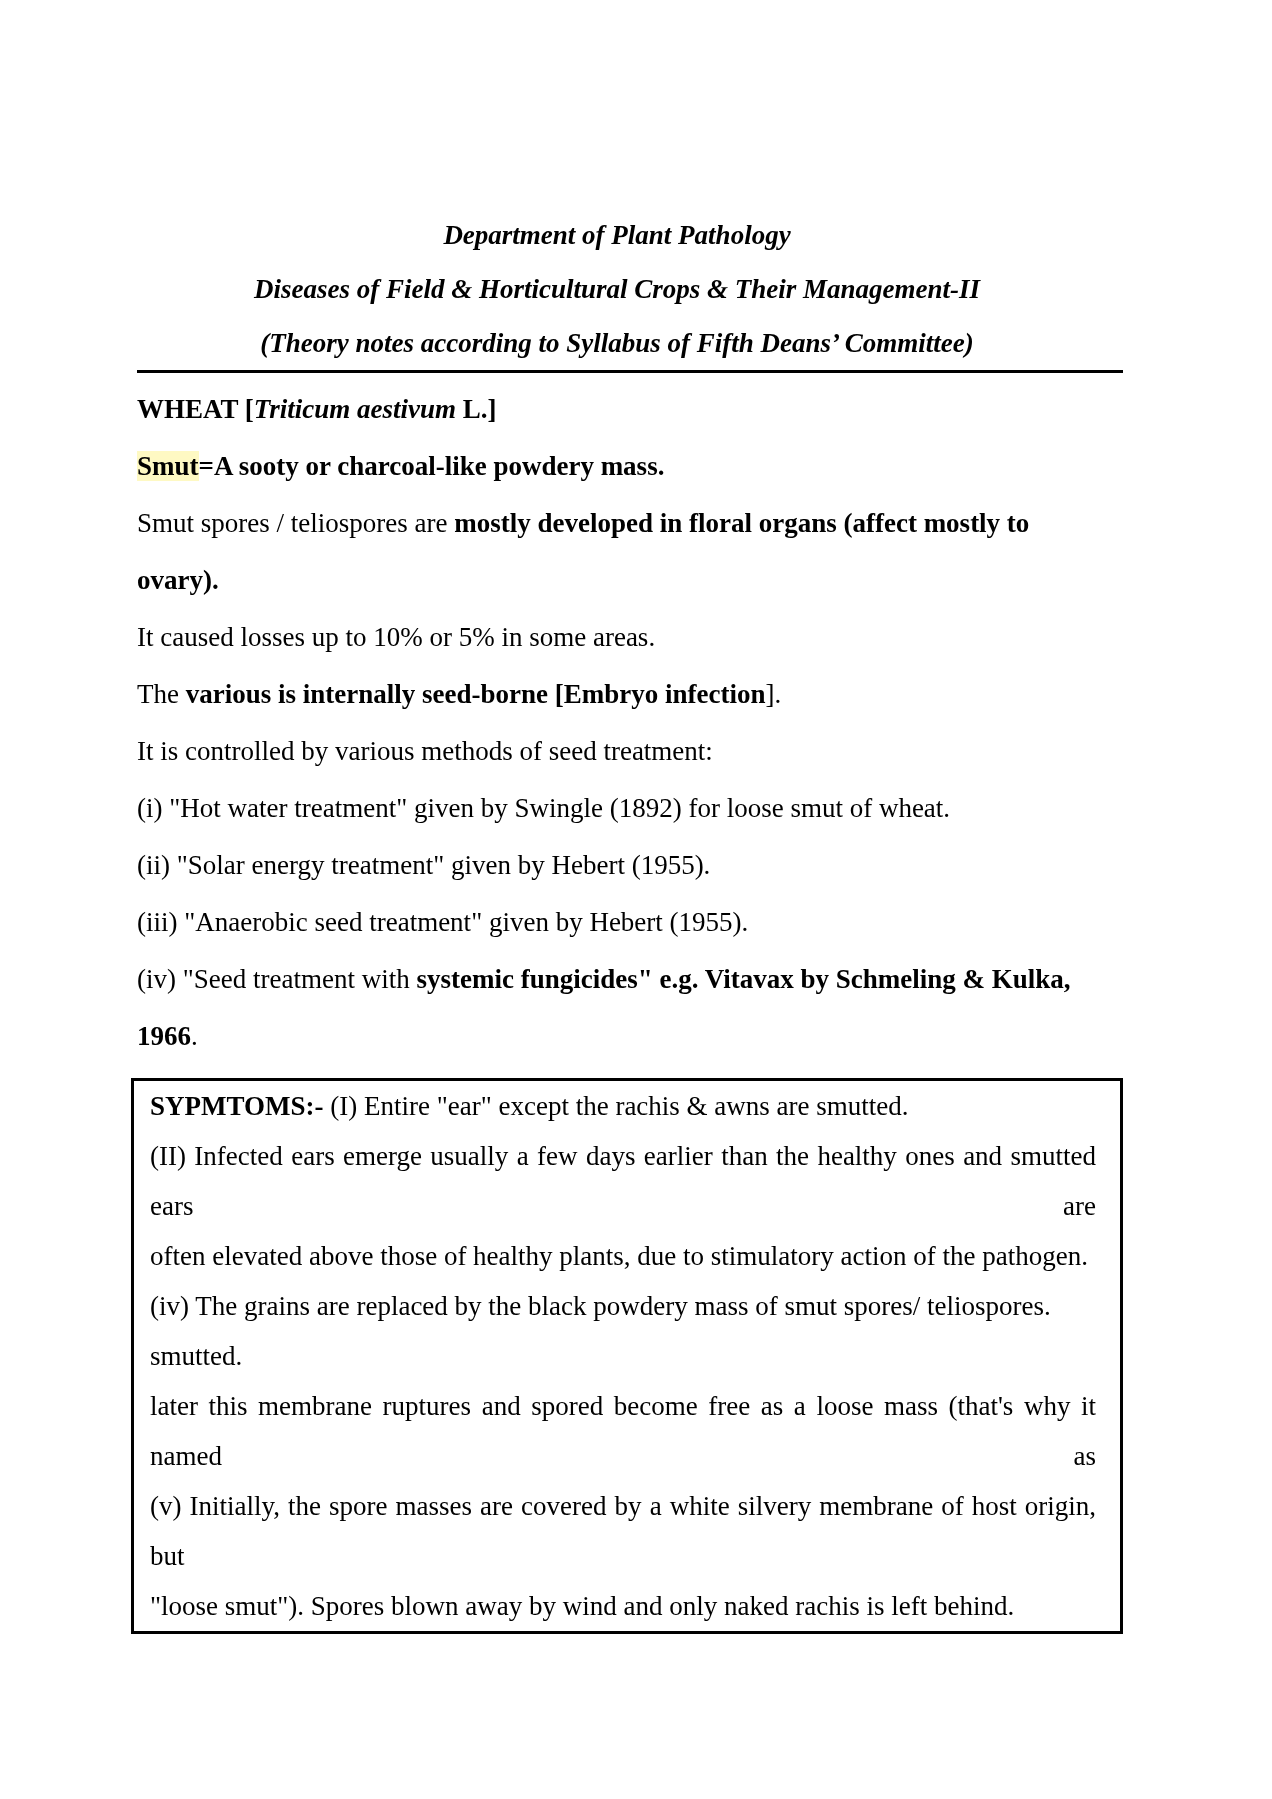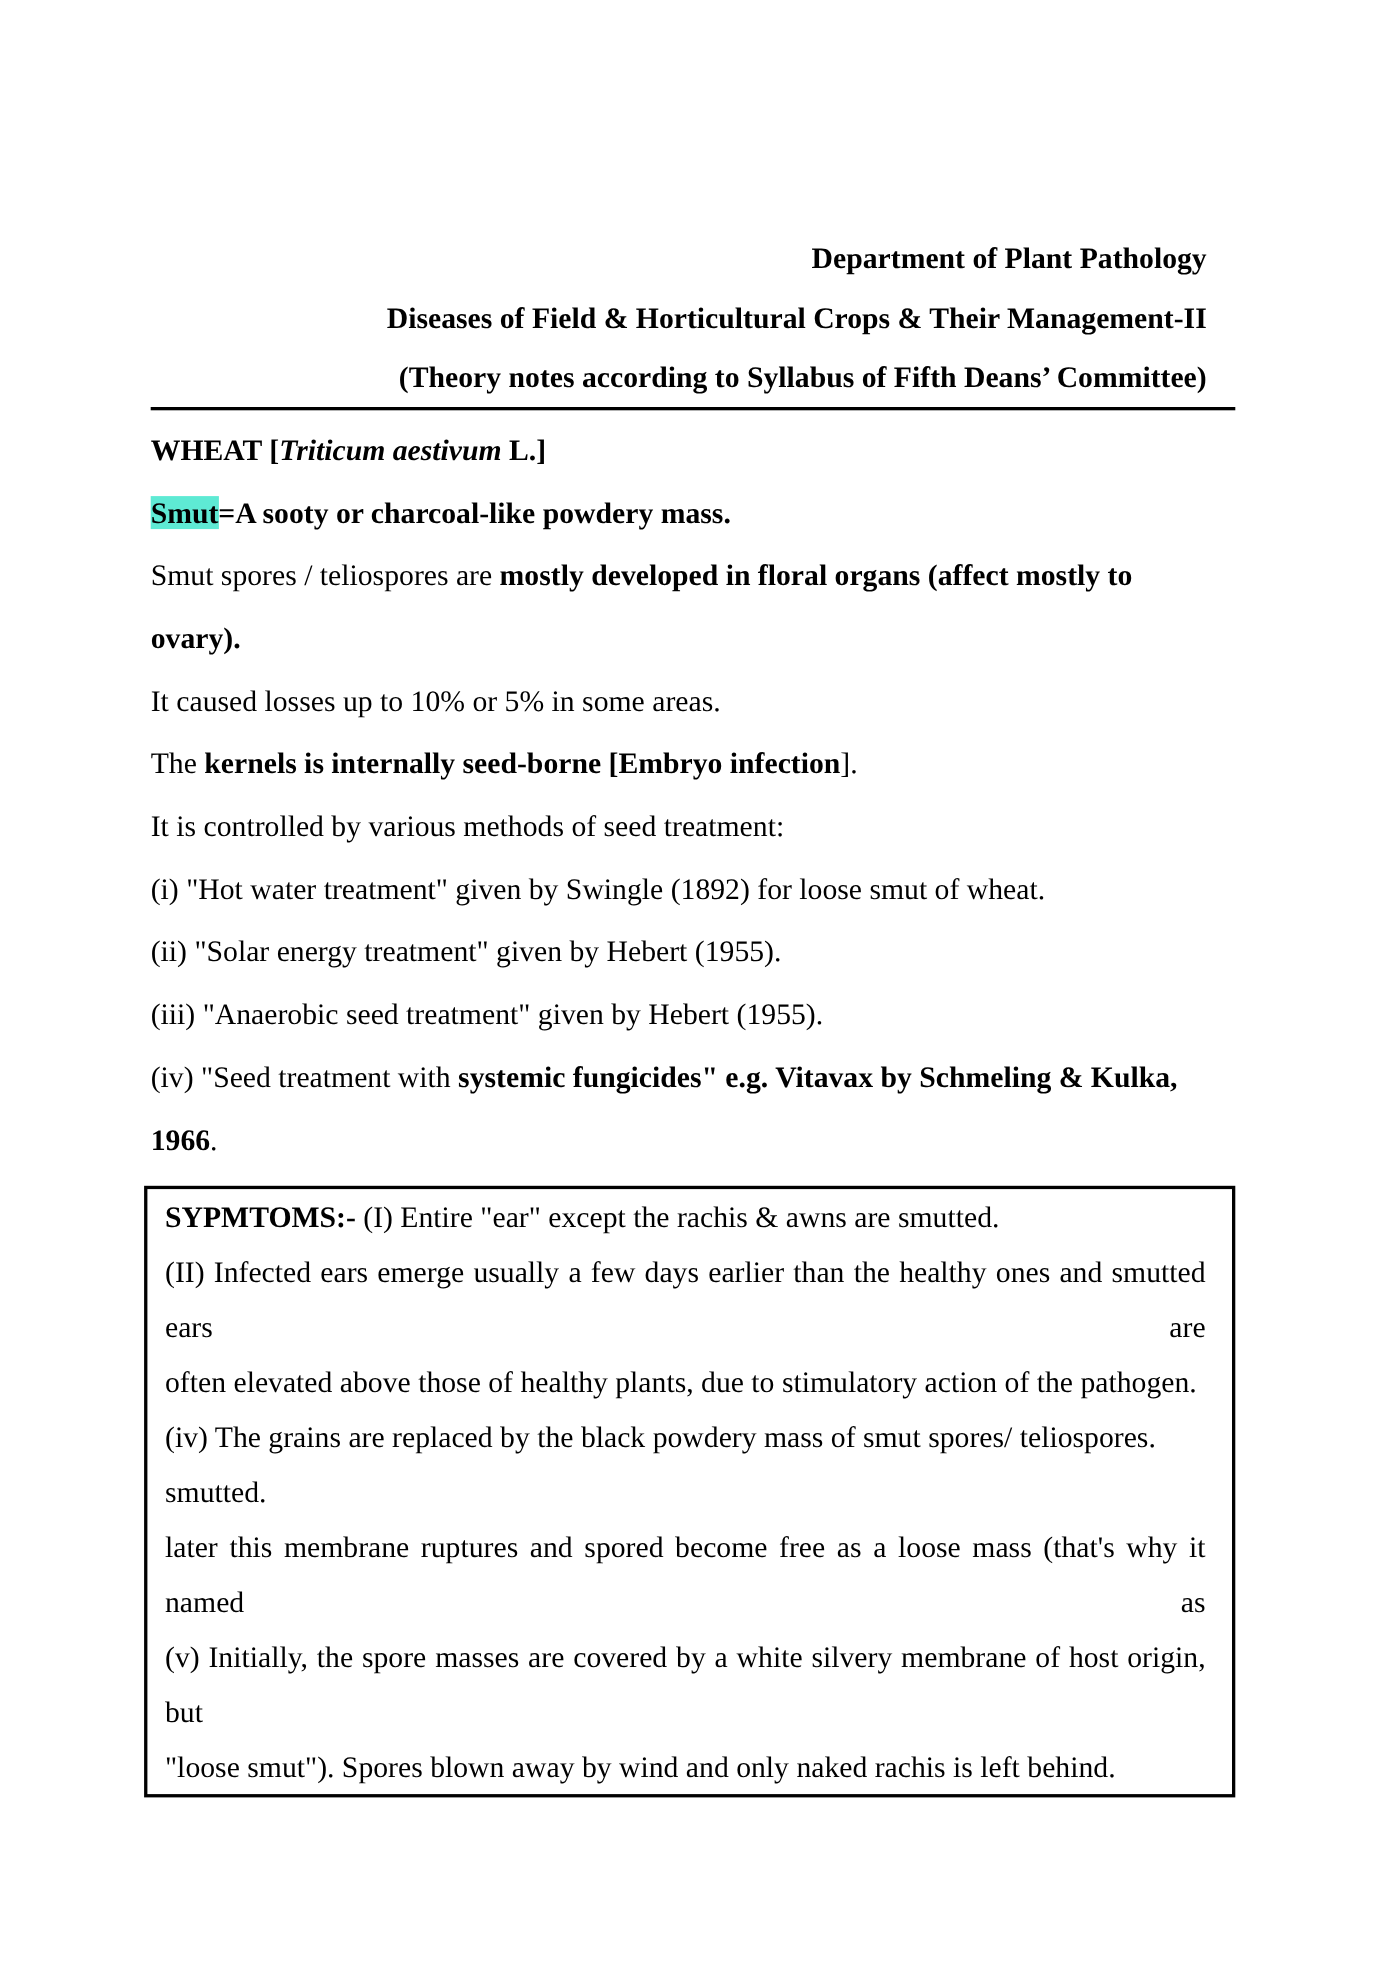--- a/index.html
+++ b/index.html
@@ -16,61 +16,62 @@
     padding:208px 175px 0 137px;
   }
   
   .header{
     border-bottom:3px solid #000;
     margin-right:-26px;
     padding-right:26px;
     margin-bottom:8px;
   }
   .hline{
-    text-align:right;
+    text-align:center;
     font-weight:bold;
     line-height:54px;
+    font-style:italic;
   }
   .heading{
     font-weight:bold;
     line-height:57px;
   }
   
   .para{line-height:57px;}
   
   .sbox{
     border:3px solid #000;
     margin:13px -26px 0 -6px;
     padding:0 24px 0 16px;
     line-height:50px;
   }
   .line{text-align:justify;}
   .line.stretch{text-align-last:justify;}
   
   .b{font-weight:bold;}
   .i{font-style:italic;}
-  .hl{background:#5eead4;}
+  .hl{background:#fef9c3;}
 </style>
 </head>
 <body>
 
 <div class="page">
 
   <div class="header">
     <div class="hline">Department of Plant Pathology</div>
     <div class="hline">Diseases of Field &amp; Horticultural Crops &amp; Their Management-II</div>
     <div class="hline">(Theory notes according to Syllabus of Fifth Deans’ Committee)</div>
   </div>
 
   <div class="heading"><span class="b">WHEAT [</span><span class="b i">Triticum aestivum</span><span class="b"> L.]</span></div>
 
   <div class="para"><span class="b hl">Smut</span><span class="b">=A sooty or charcoal-like powdery mass.</span></div>
   <div class="para"><span>Smut spores / teliospores are </span><span class="b">mostly developed in floral organs (affect mostly to ovary).</span></div>
   <div class="para"><span>It caused losses up to 10% or 5% in some areas.</span></div>
-  <div class="para"><span>The </span><span class="b">kernels is internally seed-borne [Embryo infection</span><span>].</span></div>
+  <div class="para"><span>The </span><span class="b">various is internally seed-borne [Embryo infection</span><span>].</span></div>
   <div class="para"><span>It is controlled by various methods of seed treatment:</span></div>
   <div class="para"><span>(i) "Hot water treatment" given by Swingle (1892) for loose smut of wheat.</span></div>
   <div class="para"><span>(ii) "Solar energy treatment" given by Hebert (1955).</span></div>
   <div class="para"><span>(iii) "Anaerobic seed treatment" given by Hebert (1955).</span></div>
   <div class="para"><span>(iv) "Seed treatment with </span><span class="b">systemic fungicides" e.g. Vitavax by Schmeling &amp; Kulka, 1966</span><span>.</span></div>
 
   <div class="sbox">
       <div class="line"><span class="b">SYPMTOMS:- </span><span>(I) Entire "ear" except the rachis &amp; awns are smutted.</span></div>
       <div class="line stretch"><span>(II) Infected ears emerge usually a few days earlier than the healthy ones and smutted ears are</span></div>
       <div class="line"><span>often elevated above those of healthy plants, due to stimulatory action of the pathogen.</span></div>

